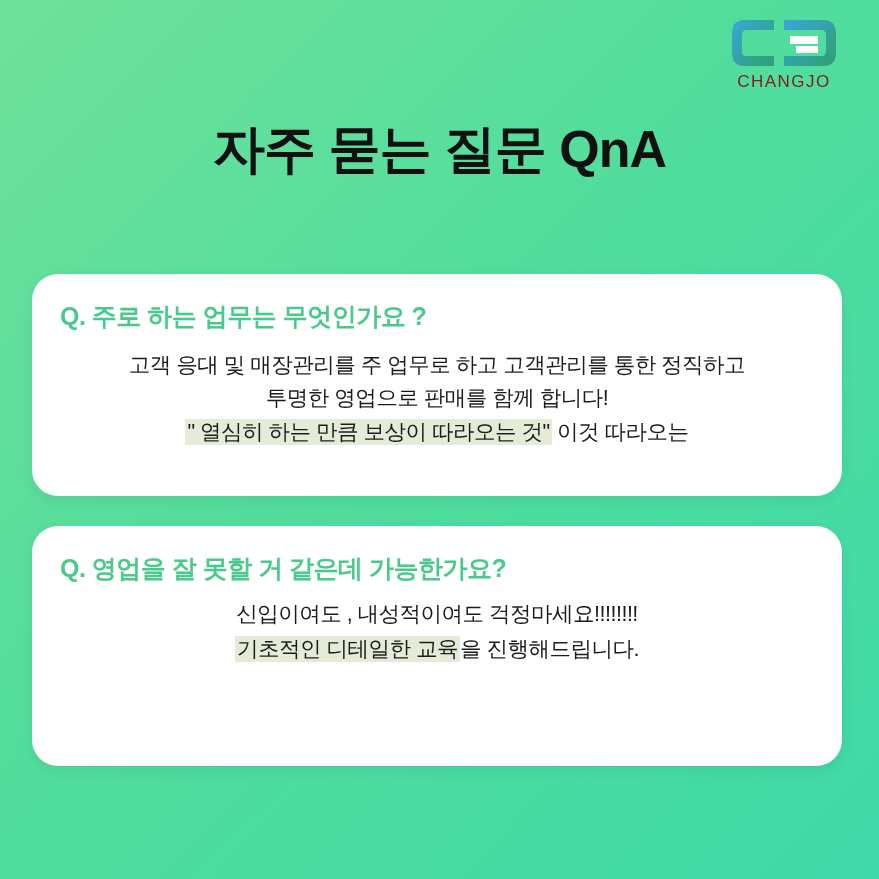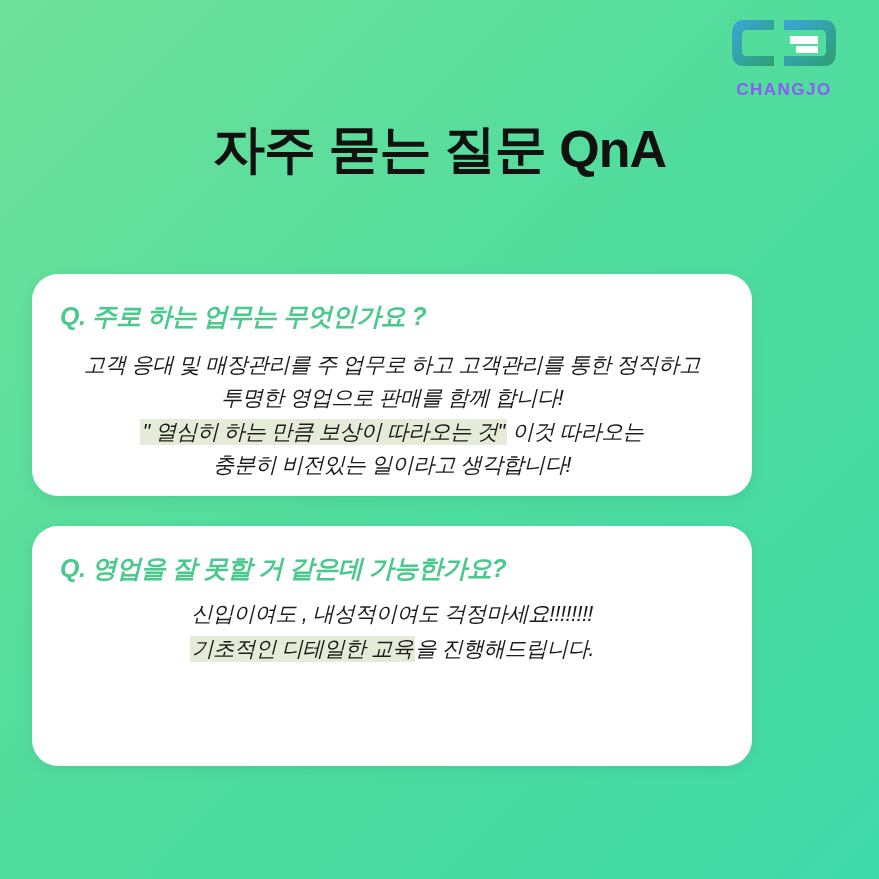--- a/index.html
+++ b/index.html
@@ -23,49 +23,48 @@
     text-align: center;
   }
   .logo-mark {
     display: block;
     margin: 0 auto;
     width: 120px;
     height: 58px;
   }
   .logo-text {
     display: block;
-    margin-top: 8px;
+    margin-top: 0;
     font-size: 17px;
-    font-weight: bold;
+    font-weight: normal;
     letter-spacing: 1.5px;
-    color: #8b5cf6;
+    color: #7f1d1d;
   }
 
   
   .page-title {
     position: absolute;
     top: 115px;
     left: 0;
     width: 100%;
     text-align: center;
     font-size: 52px;
     font-weight: bold;
     color: #111111;
     letter-spacing: -1px;
   }
 
   
   .card {
     position: absolute;
     left: 32px;
-    width: 720px;
+    width: 810px;
     background: #ffffff;
     border-radius: 26px;
     box-shadow: 0 4px 14px rgba(0,0,0,0.07);
-    font-style: italic;
   }
   #card-1 { top: 274px; height: 222px; }
   #card-2 { top: 526px; height: 240px; }
 
   .q-line {
     font-size: 25px;
     font-weight: bold;
     color: #49c98b;
     padding-left: 28px;
     padding-top: 26px;
@@ -111,21 +110,20 @@
 </div>
 
 <h1 class="page-title">자주 묻는 질문 QnA</h1>
 
 <section class="card" id="card-1">
   <div class="q-line">Q. 주로 하는 업무는 무엇인가요 ?</div>
   <div class="answer">
     <span class="ln">고객 응대 및 매장관리를 주 업무로 하고 고객관리를 통한 정직하고</span>
     <span class="ln">투명한 영업으로 판매를 함께 합니다!</span>
     <span class="ln"><span class="hl">" 열심히 하는 만큼 보상이 따라오는 것"</span><span> 이것 따라오는</span></span>
-    <span class="ln">충분히 비전있는 일이라고 생각합니다!</span>
   </div>
 </section>
 
 <section class="card" id="card-2">
   <div class="q-line">Q. 영업을 잘 못할 거 같은데 가능한가요?</div>
   <div class="answer">
     <span class="ln">신입이여도 , 내성적이여도 걱정마세요!!!!!!!!</span>
     <span class="ln"><span class="hl">기초적인 디테일한 교육</span><span>을 진행해드립니다.</span></span>
   </div>
 </section>

